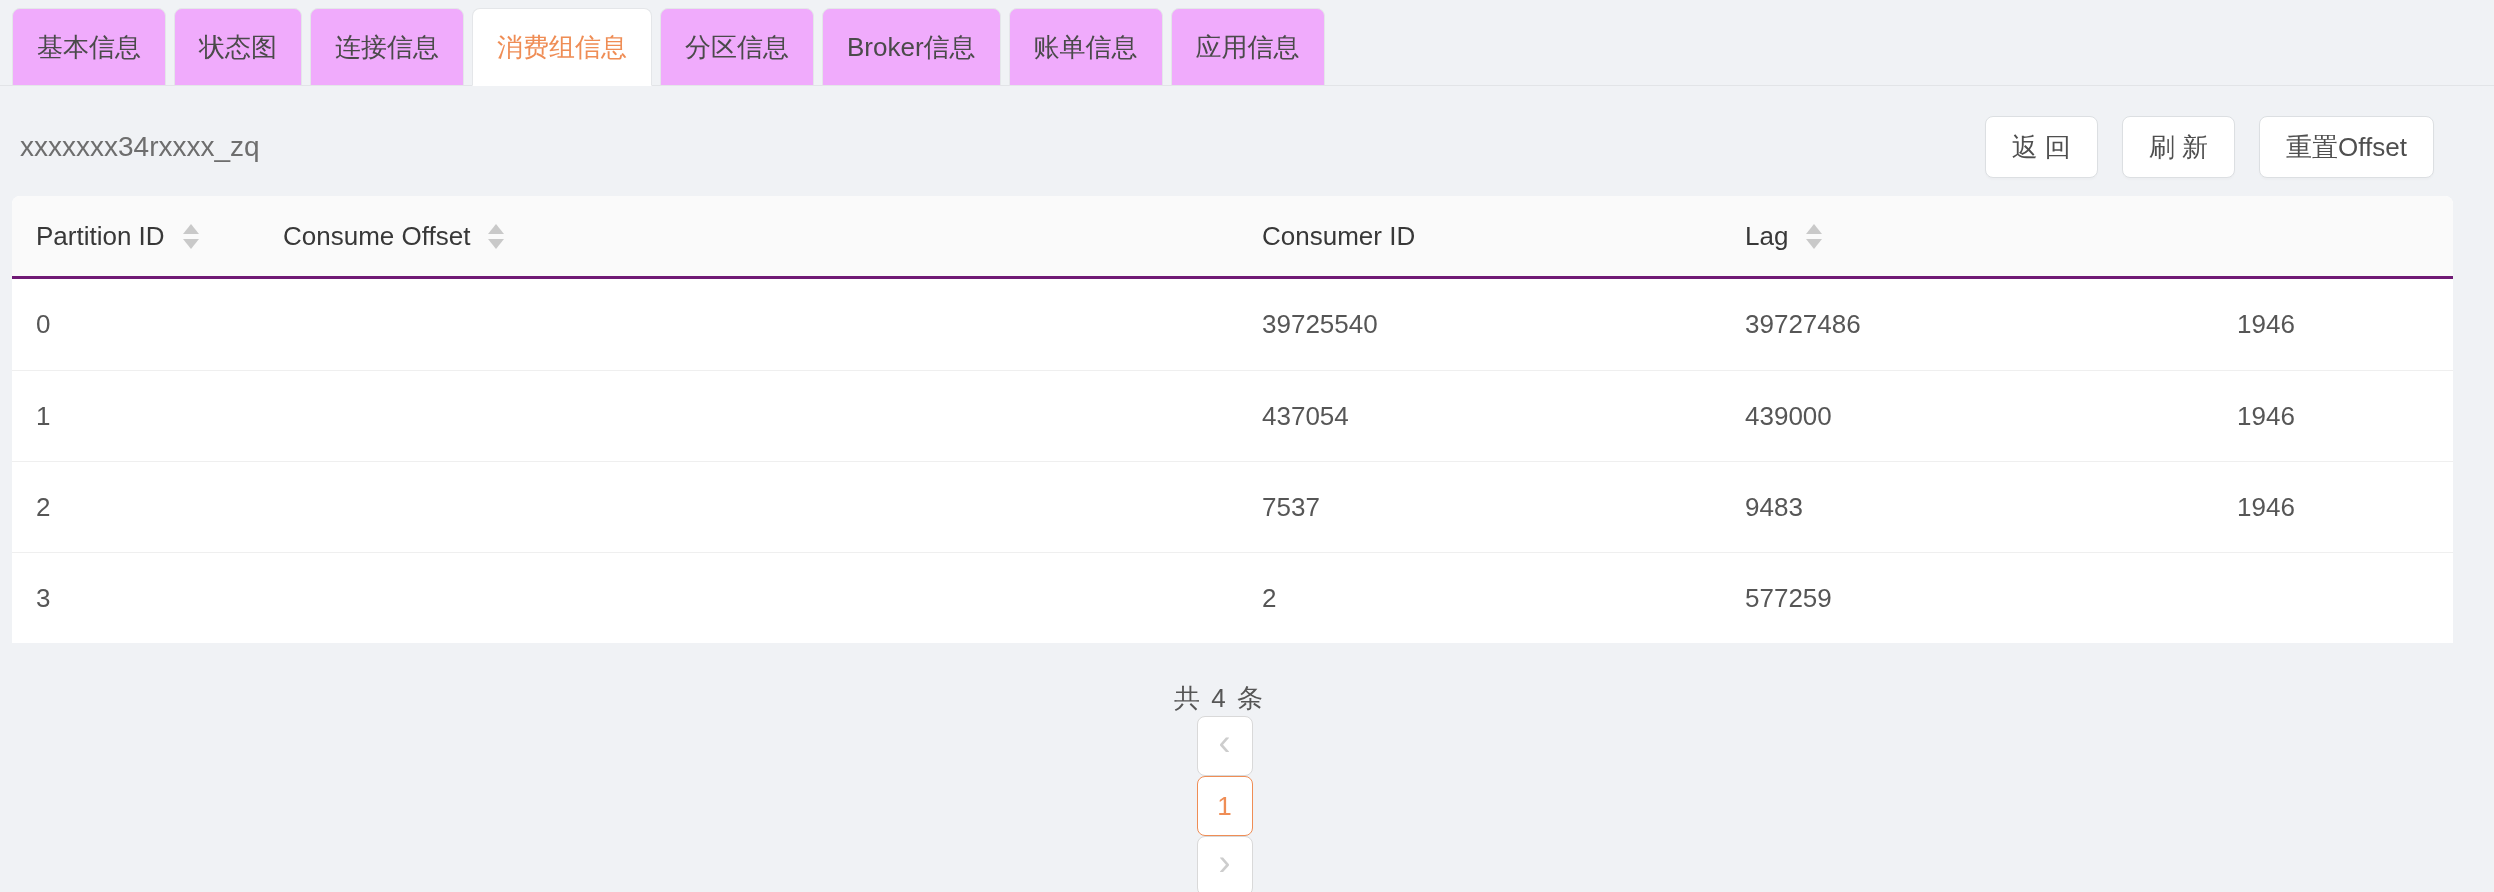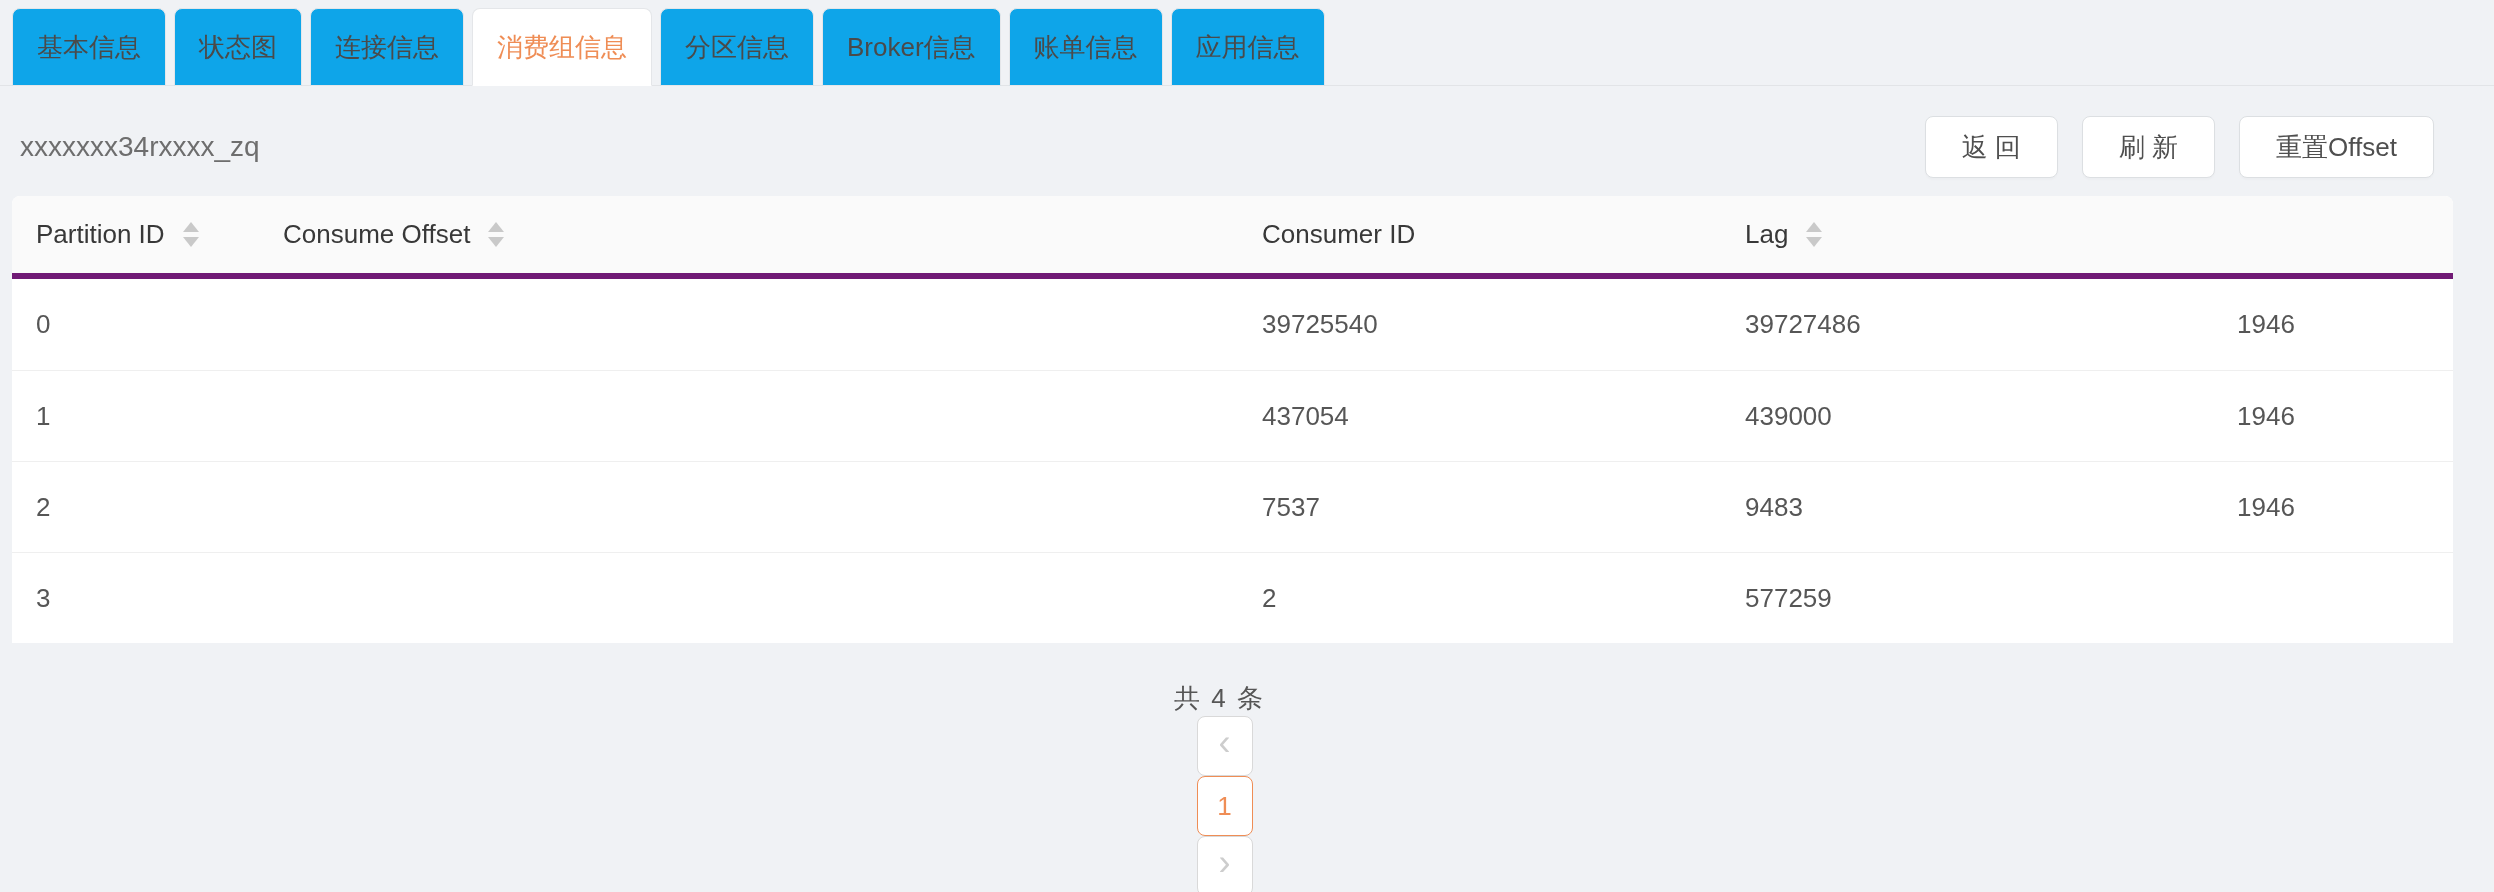--- a/index.html
+++ b/index.html
@@ -20,21 +20,21 @@
     padding:8px 0 0 12px;
     border-bottom:1px solid #e2e4e7;
     width:100%;
   }
   .tab{
     height:78px;
     display:flex;align-items:center;justify-content:center;
     padding:0 24px;
     margin-right:8px;
     margin-bottom:-1px;
-    background:#0ea5e9;
+    background:#f0abfc;
     border:1px solid #e4e6e9;
     border-radius:8px 8px 0 0;
     font-size:26px;
     color:#4a4a4a;
     cursor:pointer;
     white-space:nowrap;
   }
   .tab.active{
     background:#fff;
     border-bottom-color:#fff;
@@ -48,21 +48,21 @@
     margin:30px 60px 0 20px;
     height:62px;
   }
   .topic-title{
     font-size:28px;
     color:#6e6e6e;
   }
   .actions{display:flex;}
   .btn{
     height:62px;
-    padding:0 36px;
+    padding:0 26px;
     margin-left:24px;
     background:#fff;
     border:1px solid #dcdfe2;
     border-radius:8px;
     font-size:26px;
     color:#4f4f4f;
     font-family:inherit;
     cursor:pointer;
     box-shadow:0 2px 2px rgba(0,0,0,0.02);
     white-space:nowrap;
@@ -75,21 +75,21 @@
     overflow:hidden;
   }
   .tr{
     display:grid;
     grid-template-columns:247fr 979fr 483fr 492fr 240fr;
     align-items:center;
   }
   .thead .tr{
     background:#fafafa;
     height:83px;
-    border-bottom:6px solid #701a75;
+    border-bottom:3px solid #701a75;
   }
   .th{
     display:flex;align-items:center;
     padding-left:24px;
     font-size:26px;
     color:#383838;
     white-space:nowrap;
   }
   .tbody .tr{
     height:91px;

